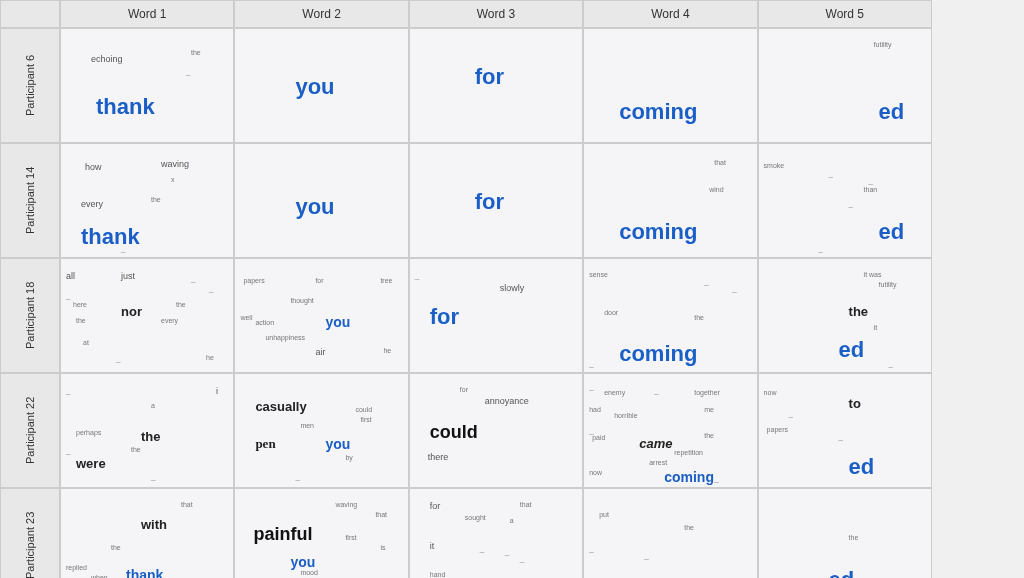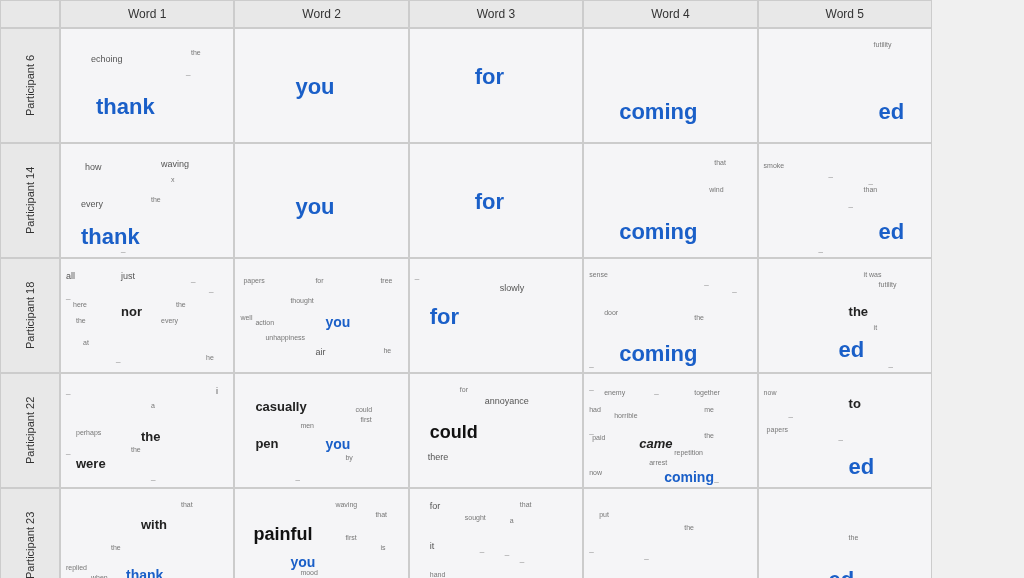--- a/index.html
+++ b/index.html
@@ -211,21 +211,21 @@
       <span class="word dash" style="left: 5px; top: 72px;">_</span>
       <span class="word med-black" style="left: 15px; top: 82px;">were</span>
       <span class="word xs" style="left: 70px; top: 72px;">the</span>
       <span class="word dash" style="left: 90px; top: 98px;">_</span>
     </div>
   <div class="cell" id="r3c1">
       <span class="word med-black" style="left: 20px; top: 25px;">casually</span>
       <span class="word xs" style="left: 120px; top: 32px;">could</span>
       <span class="word xs" style="left: 125px; top: 42px;">first</span>
       <span class="word xs" style="left: 65px; top: 48px;">men</span>
-      <span class="word med-black" style="left: 20px; top: 62px;">pen</span>
+      <span class="word med-black" style="left: 20px; top: 62px; font-family: Liberation Serif, serif;">pen</span>
       <span class="word med-blue" style="left: 90px; top: 62px;">you</span>
       <span class="word xs" style="left: 110px; top: 80px;">by</span>
       <span class="word dash" style="left: 60px; top: 98px;">_</span>
     </div>
   <div class="cell" id="r3c2">
       <span class="word xs" style="left: 50px; top: 12px;">for</span>
       <span class="word sm" style="left: 75px; top: 22px;">annoyance</span>
       <span class="word big-black" style="left: 20px; top: 48px;">could</span>
       <span class="word sm" style="left: 18px; top: 78px;">there</span>
     </div>

